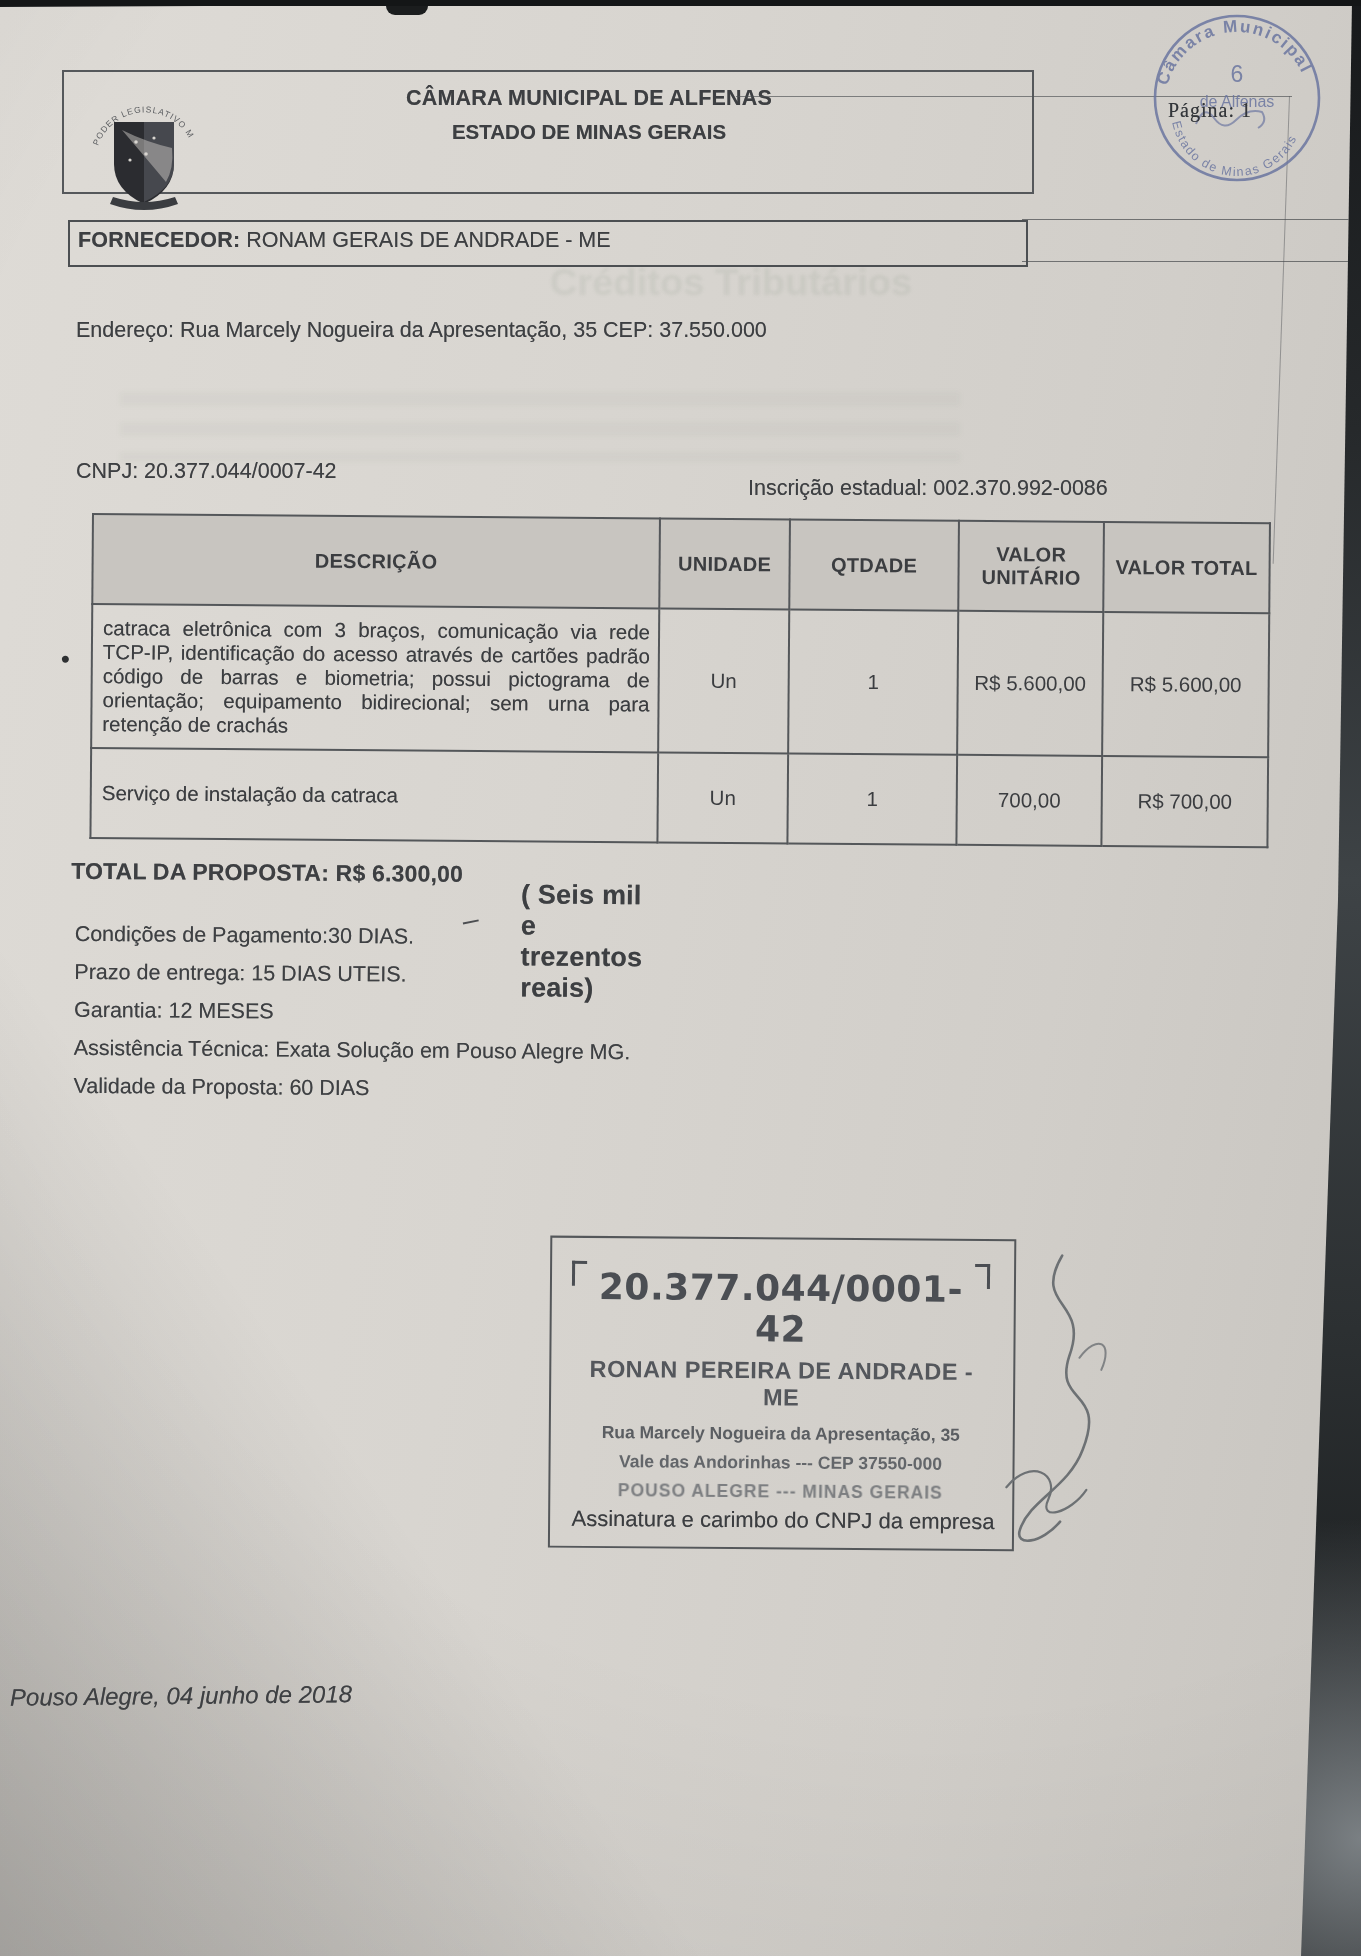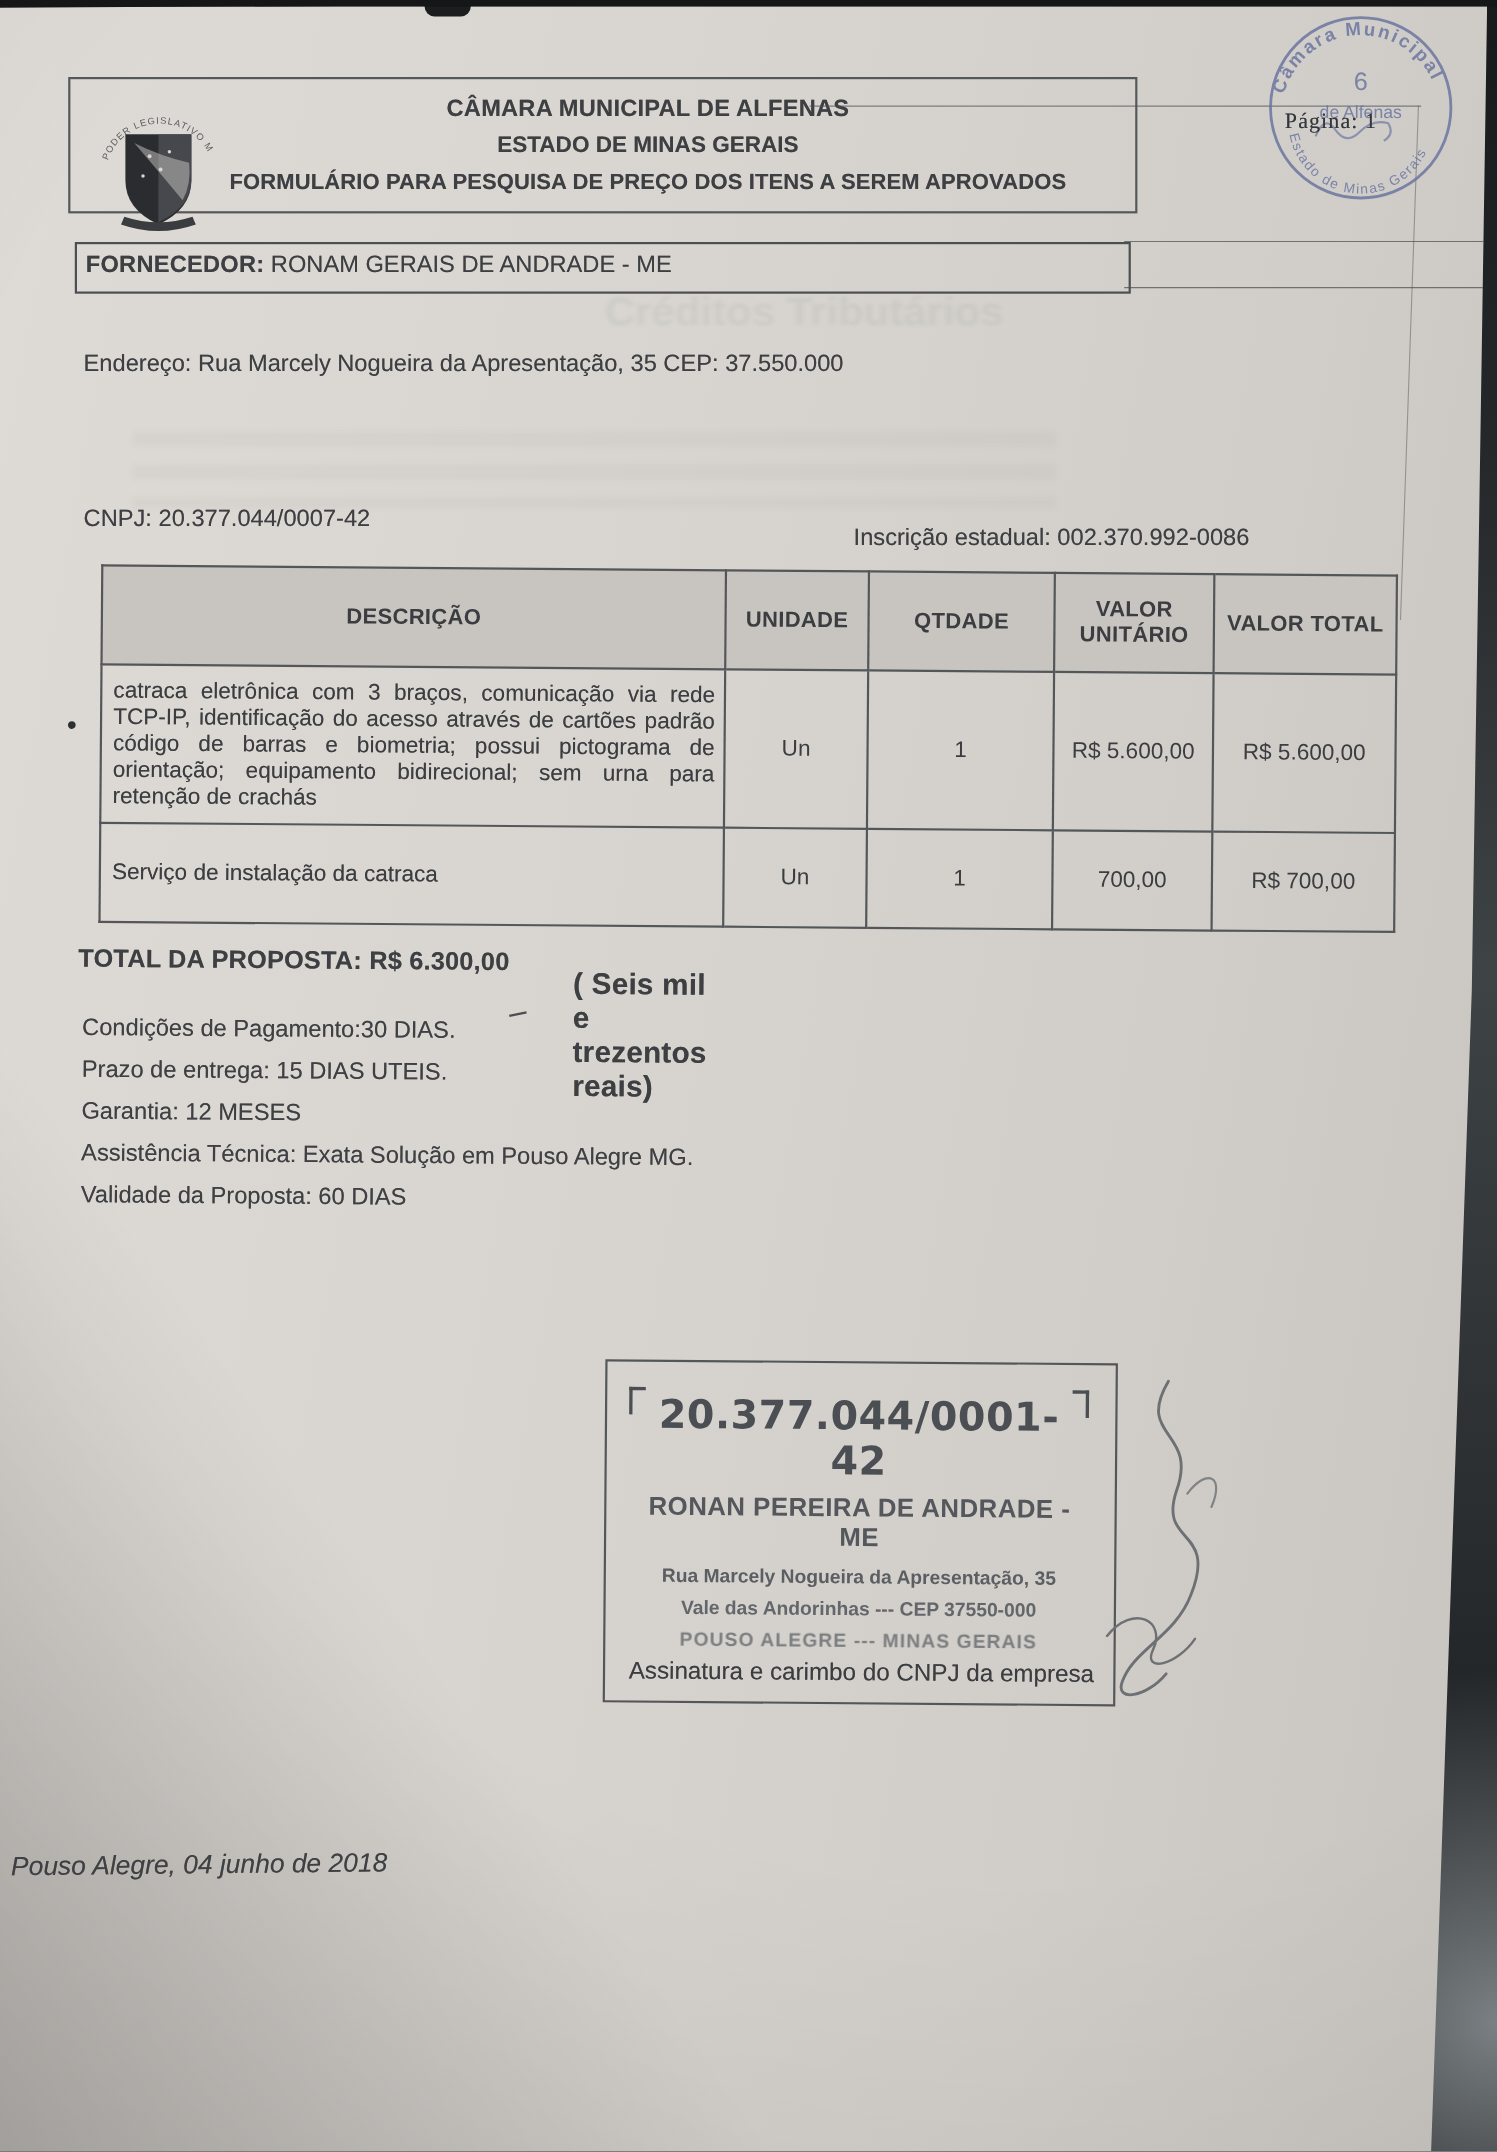--- a/index.html
+++ b/index.html
@@ -39,21 +39,21 @@
   .supplier-box{left:68px;top:220px;width:956px;height:43px;border:2px solid #4c4f52;}
   .supplier-line{left:78px;top:228px;font-size:21.5px;}
   .supplier-label{font-weight:bold;letter-spacing:.2px;}
   .ext-line-top{left:1022px;top:219px;width:333px;border-top:1.6px solid rgba(70,73,76,.7);}
   .ext-line-bot{left:1022px;top:261px;width:330px;border-top:1.6px solid rgba(70,73,76,.7);}
   .addr-line{left:76px;top:318px;font-size:21.5px;}
   .muni-line{left:76px;top:368px;font-size:21.5px;width:1100px;}
   .muni-phone{position:absolute;left:372px;top:1px;}
   .muni-fax{position:absolute;left:700px;top:2px;}
   .cnpj-line{left:76px;top:459px;font-size:21.5px;}
-  .insc-line{left:748px;top:476px;font-size:21.5px;margin-left:28px;}
+  .insc-line{left:748px;top:476px;font-size:21.5px;}
 
   
   .ghost{left:560px;top:262px;font-size:36px;font-weight:bold;color:rgba(110,130,110,.10);filter:blur(1.6px);transform:scaleX(1.06);}
   .smudge{left:120px;top:392px;width:840px;height:70px;background:repeating-linear-gradient(180deg,rgba(120,130,118,.05) 0 14px,rgba(120,130,118,0) 14px 30px);filter:blur(2px);}
 
   .tilt{position:absolute;left:0;top:0;width:1361px;height:1956px;transform:rotate(.45deg);transform-origin:92px 513px;}
 
   
   .doc-table{position:absolute;left:92px;top:513px;border-collapse:collapse;table-layout:fixed;width:1177px;}
   .doc-table td,.doc-table th{border:2px solid #54575a;color:#3b3d40;vertical-align:middle;}
@@ -118,21 +118,20 @@
         <circle cx="52" cy="62" r="1.8" fill="#d8d5d0"></circle>
           <circle cx="62" cy="74" r="1.8" fill="#d8d5d0"></circle>
         <circle cx="46" cy="80" r="1.6" fill="#d8d5d0"></circle>
           <circle cx="70" cy="58" r="1.6" fill="#d8d5d0"></circle>
         <path d="M26,124 q34,12 68,0 l-3,-7 q-31,10 -62,0 z" fill="#3a3c40"></path>
       </svg>
     </div>
     <div class="abs header-text">
       <div class="h-line1 soft">CÂMARA MUNICIPAL DE ALFENAS</div>
       <div class="h-line2 soft">ESTADO DE MINAS GERAIS</div>
-      <div class="h-line3 soft">FORMULÁRIO PARA PESQUISA DE PREÇO DOS ITENS A SEREM  APROVADOS</div>
     </div>
   </div>
 
   <div class="abs artifact-hline"></div>
   <div class="abs artifact-vline"></div>
 
   <div class="abs round-stamp">
     <svg width="182" height="182" viewBox="0 0 182 182">
       <circle cx="91" cy="92" r="82" fill="none" stroke="#6b76a0" stroke-width="2.6"></circle>
       <defs>

